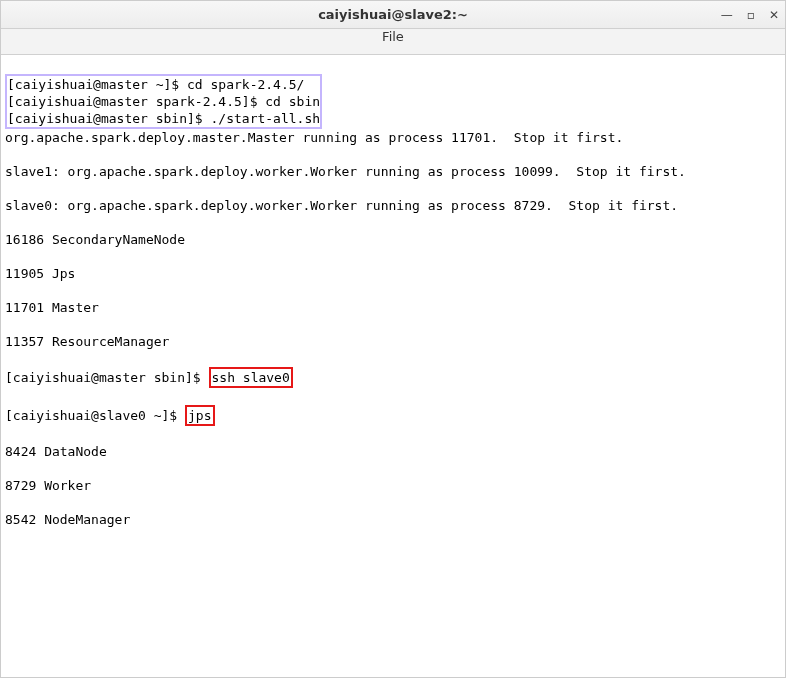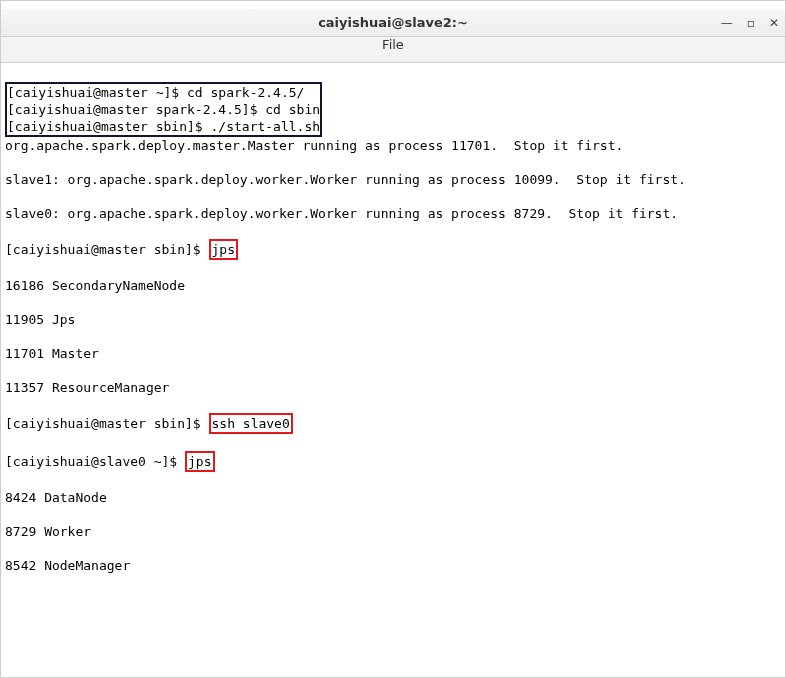--- a/index.html
+++ b/index.html
@@ -12,21 +12,20 @@
     height: 678px;
     border: 1px solid #ccc;
   }
   .titlebar {
     height: 28px;
     display: flex;
     align-items: center;
     background: linear-gradient(#f7f7f7, #ededed);
     border-bottom: 1px solid #d0d0d0;
     position: relative;
-    margin-top: 8px;
   }
   .title-text {
     position: absolute;
     left: 0; right: 0;
     text-align: center;
     font-size: 13px;
     font-weight: bold;
     color: #333;
   }
   .win-controls {
@@ -56,21 +55,21 @@
     font-size: 13px;
     line-height: 17px;
     color: #000;
     background: #fff;
     padding: 2px 4px 4px 4px;
     white-space: pre;
     position: relative;
   }
   .line { min-height: 17px; }
   .box-red { border: 2px solid #e61818; padding: 0 1px; display: inline-block; }
-  .block-red { border: 2px solid #0f172a; display: inline-block; }
+  .block-red { border: 2px solid #c4b5fd; display: inline-block; }
 </style>
 </head>
 <body>
 
 <div class="titlebar">
   <div class="title-text">caiyishuai@slave2:~</div>
   <div class="win-controls">
     <span>—</span>
     <span>▫</span>
     <span>✕</span>
@@ -84,21 +83,20 @@
   <span>Search</span>
   <span>Terminal</span>
   <span>Help</span>
 </div>
 
 <div class="terminal">
 <span class="block-red"><div class="line"><span>[caiyishuai@master ~]$ </span><span>cd spark-2.4.5/</span></div><div class="line"><span>[caiyishuai@master spark-2.4.5]$ </span><span>cd sbin</span></div><div class="line"><span>[caiyishuai@master sbin]$ </span><span>./start-all.sh</span></div></span>
 <div class="line">org.apache.spark.deploy.master.Master running as process 11701.  Stop it first.</div>
 <div class="line">slave1: org.apache.spark.deploy.worker.Worker running as process 10099.  Stop it first.</div>
 <div class="line">slave0: org.apache.spark.deploy.worker.Worker running as process 8729.  Stop it first.</div>
-<div class="line"><span>[caiyishuai@master sbin]$ </span><span class="box-red">jps</span></div>
 <div class="line">16186 SecondaryNameNode</div>
 <div class="line">11905 Jps</div>
 <div class="line">11701 Master</div>
 <div class="line">11357 ResourceManager</div>
 <div class="line"><span>[caiyishuai@master sbin]$ </span><span class="box-red">ssh slave0</span></div>
 <div class="line"><span>[caiyishuai@slave0 ~]$ </span><span class="box-red">jps</span></div>
 <div class="line">8424 DataNode</div>
 <div class="line">8729 Worker</div>
 <div class="line">8542 NodeManager</div>
 

